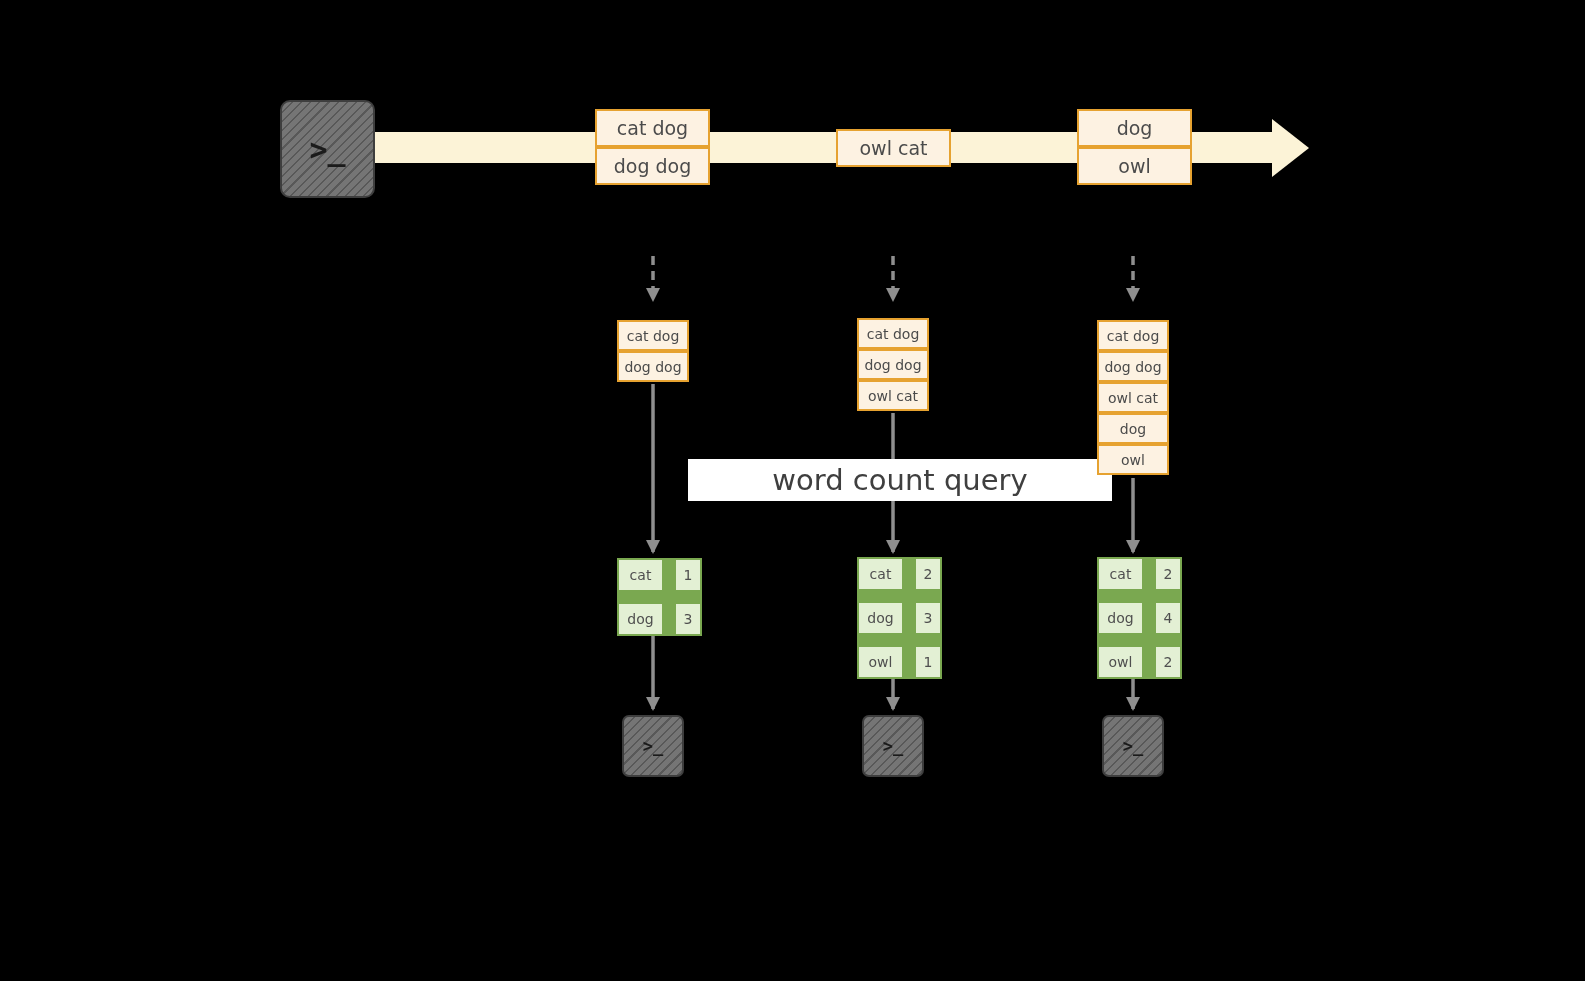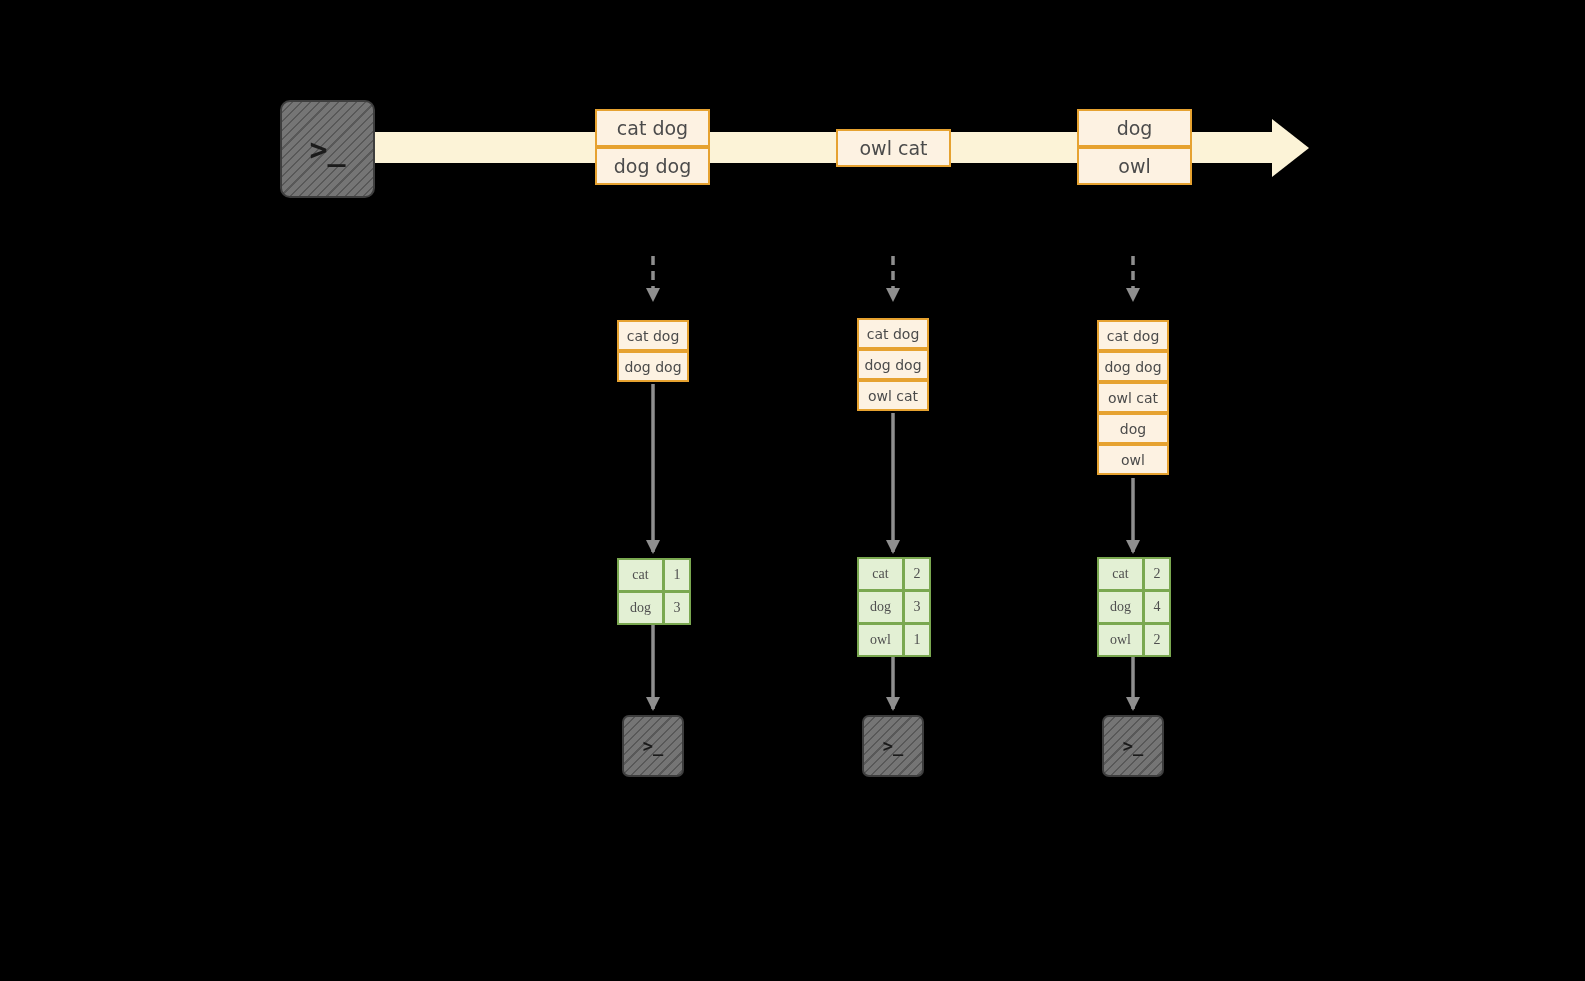--- a/index.html
+++ b/index.html
@@ -43,22 +43,22 @@
   .sbox { width: 72px; height: 31px; border: 2px solid var(--box-border, #e6a230); background: var(--box-fill, #fdf2e2);
     color: #4b4b4b; font-size: 14px; display: flex; align-items: center; justify-content: center; }
 
   
   .band { position: absolute; left: 688px; top: 459px; width: 424px; height: 42px;
     background: var(--band-bg, #fff); z-index: 1;
     display: flex; align-items: center; justify-content: center;
     color: var(--band-text, #3f3f3f); font-size: 29px; }
 
   
-  .gtable { position: absolute; z-index: 2; display: grid; grid-template-columns: 43px 24px; gap: 3px;
-    background: var(--table-border, #7aa850); border: 2px solid var(--table-border, #7aa850); font-family: Liberation Serif, serif; }
+  .gtable { position: absolute; z-index: 2; display: grid; grid-template-columns: 43px 24px; gap: 14px;
+    background: var(--table-border, #7aa850); border: 2px solid var(--table-border, #7aa850); }
   .gcell { height: 30px; background: var(--table-fill, #e3f0d4); display: flex; align-items: center; justify-content: center;
     font-size: 14px; color: #4f4f4f; }
 </style>
 </head>
 <body>
 
 <div class="canvas">
 
   <svg class="arrow-layer" width="1585" height="981">
     <defs>
@@ -111,20 +111,23 @@
     <div class="sbox">owl cat</div>
   </div>
   <div class="stack" style="left:1097px; top:320px;">
     <div class="sbox">cat dog</div>
     <div class="sbox">dog dog</div>
     <div class="sbox">owl cat</div>
     <div class="sbox">dog</div>
     <div class="sbox">owl</div>
   </div>
 
+  <div class="band">
+    <span>word count query</span>
+  </div>
 
   <div class="gtable" style="left:617px; top:558px;">
     <div class="gcell">cat</div>
     <div class="gcell">1</div>
     <div class="gcell">dog</div>
     <div class="gcell">3</div>
   </div>
   <div class="gtable" style="left:857px; top:557px;">
     <div class="gcell">cat</div>
     <div class="gcell">2</div>

